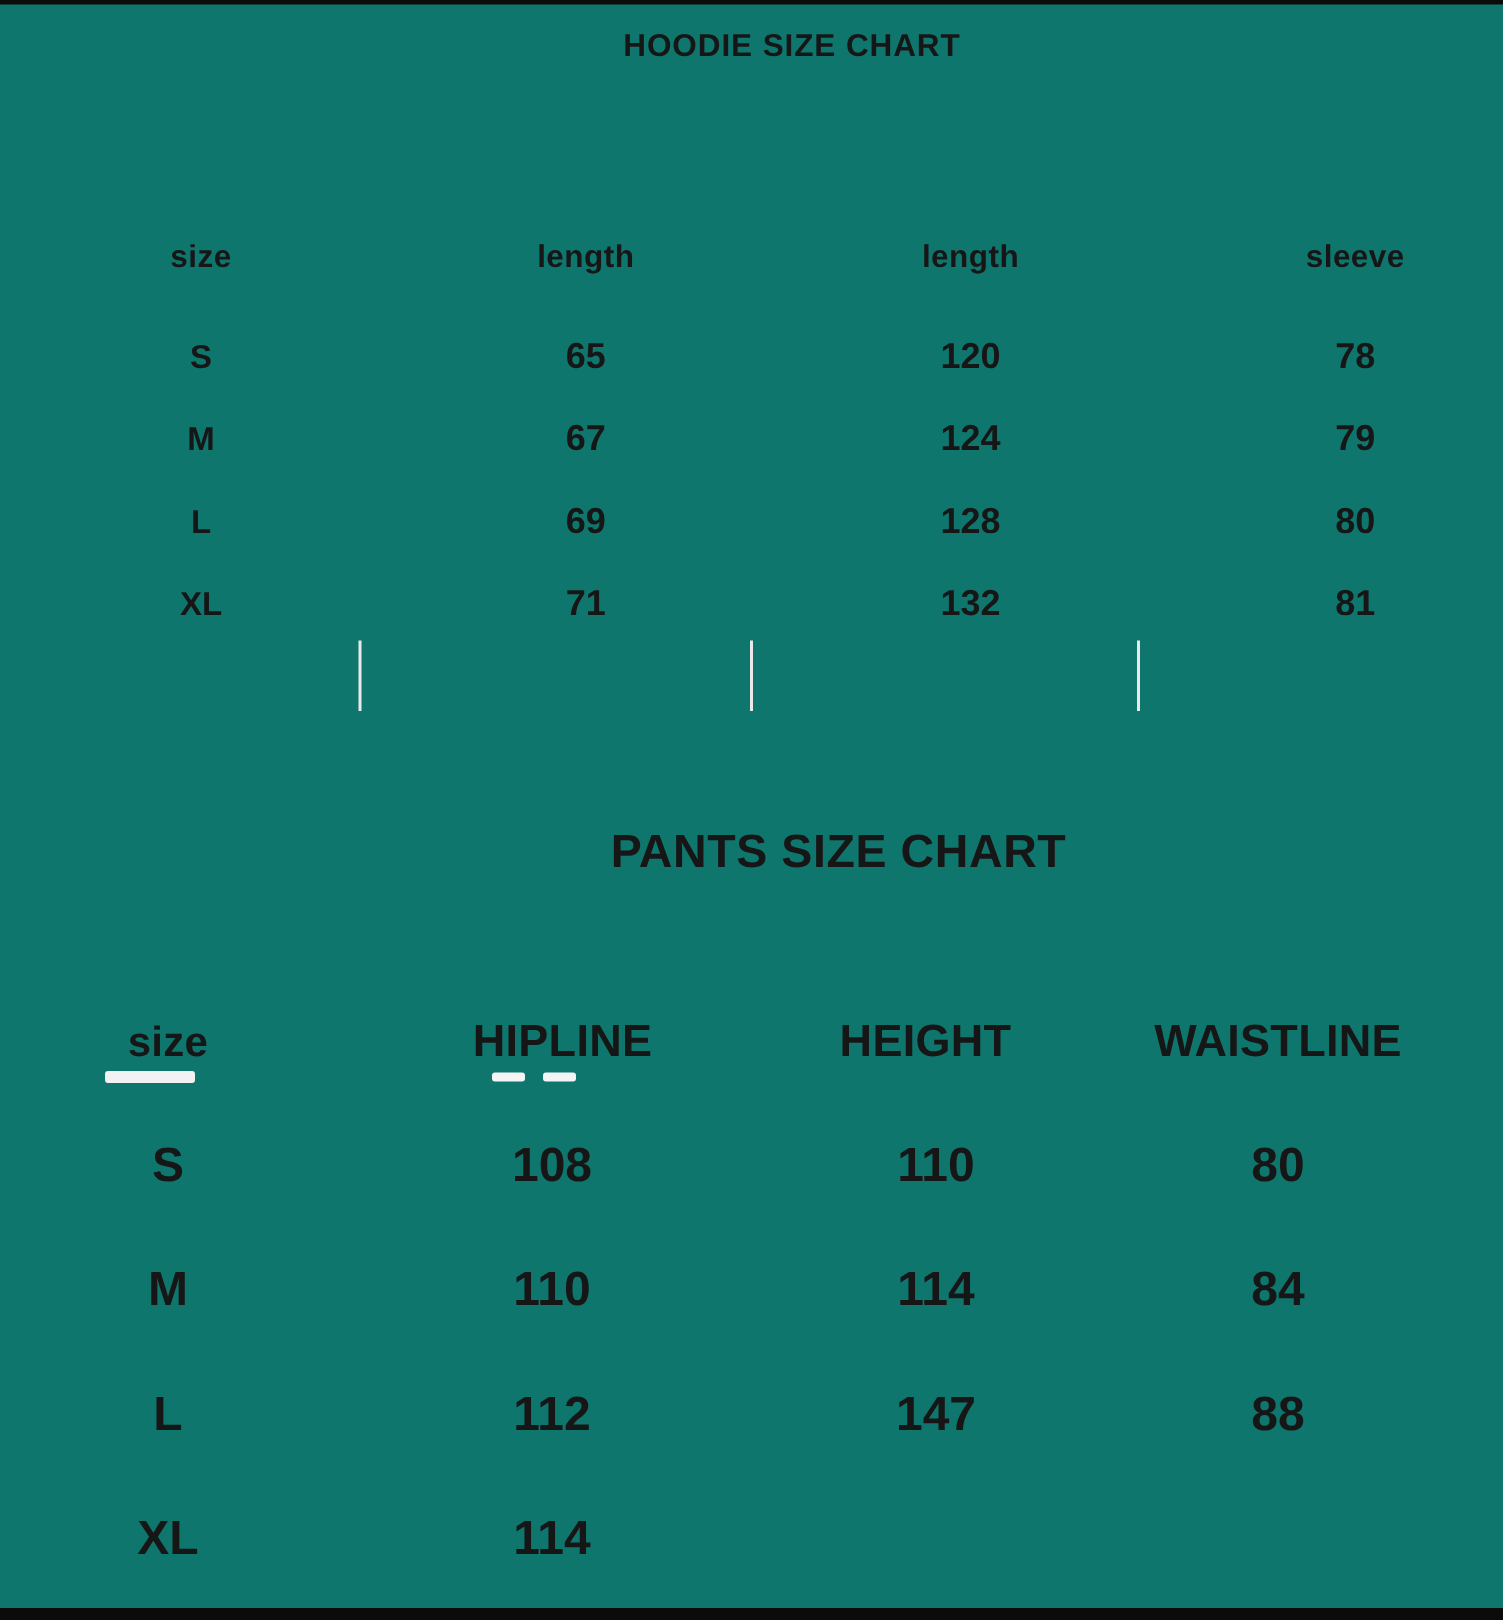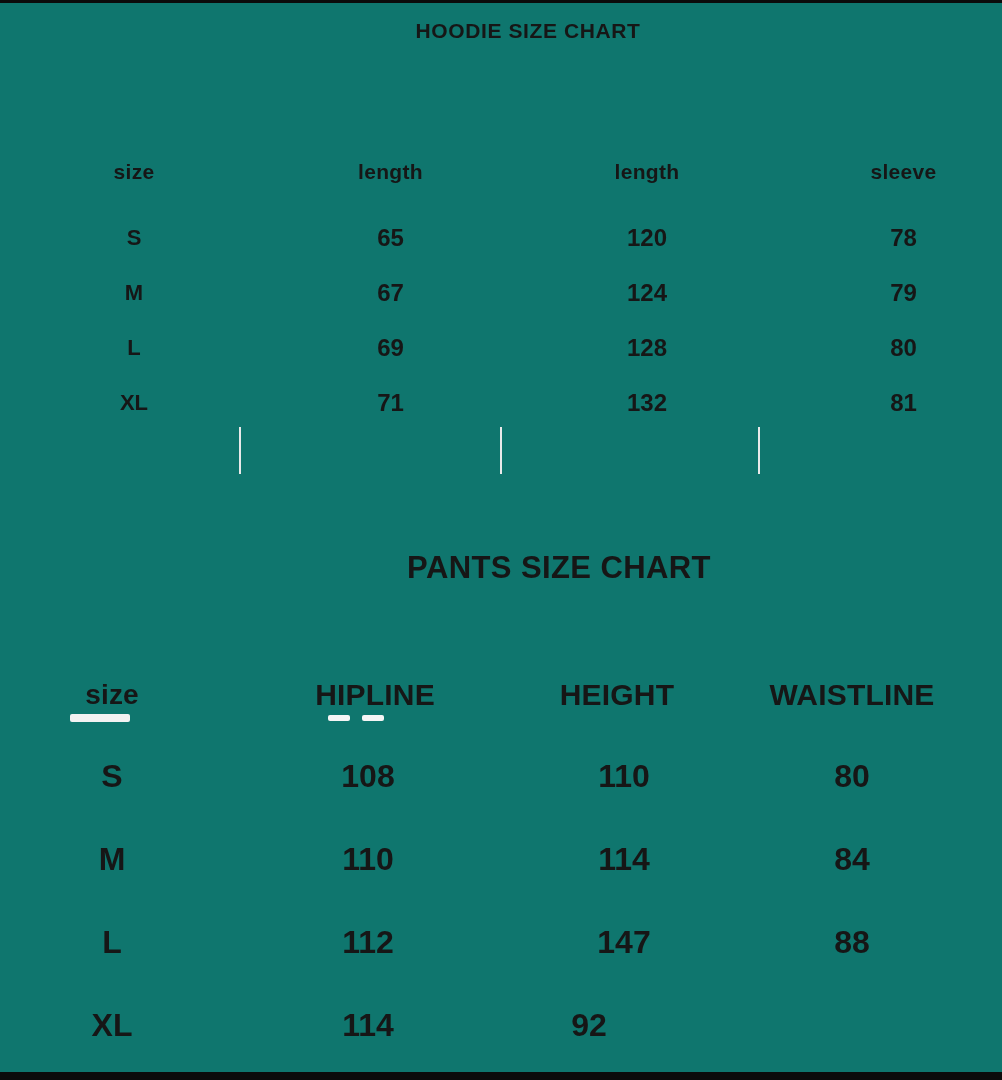--- a/index.html
+++ b/index.html
@@ -190,19 +190,18 @@
     </div>
     <div class="row data">
       <span class="cell c0">L</span>
       <span class="cell c1">112</span>
       <span class="cell c2">147</span>
       <span class="cell c3">88</span>
     </div>
     <div class="row data">
       <span class="cell c0">XL</span>
       <span class="cell c1">114</span>
-      <span class="cell c3">92</span>
     </div>
   </div>
 
   <div class="bar bottom"></div>
 
 </div>
 
 </body></html>

